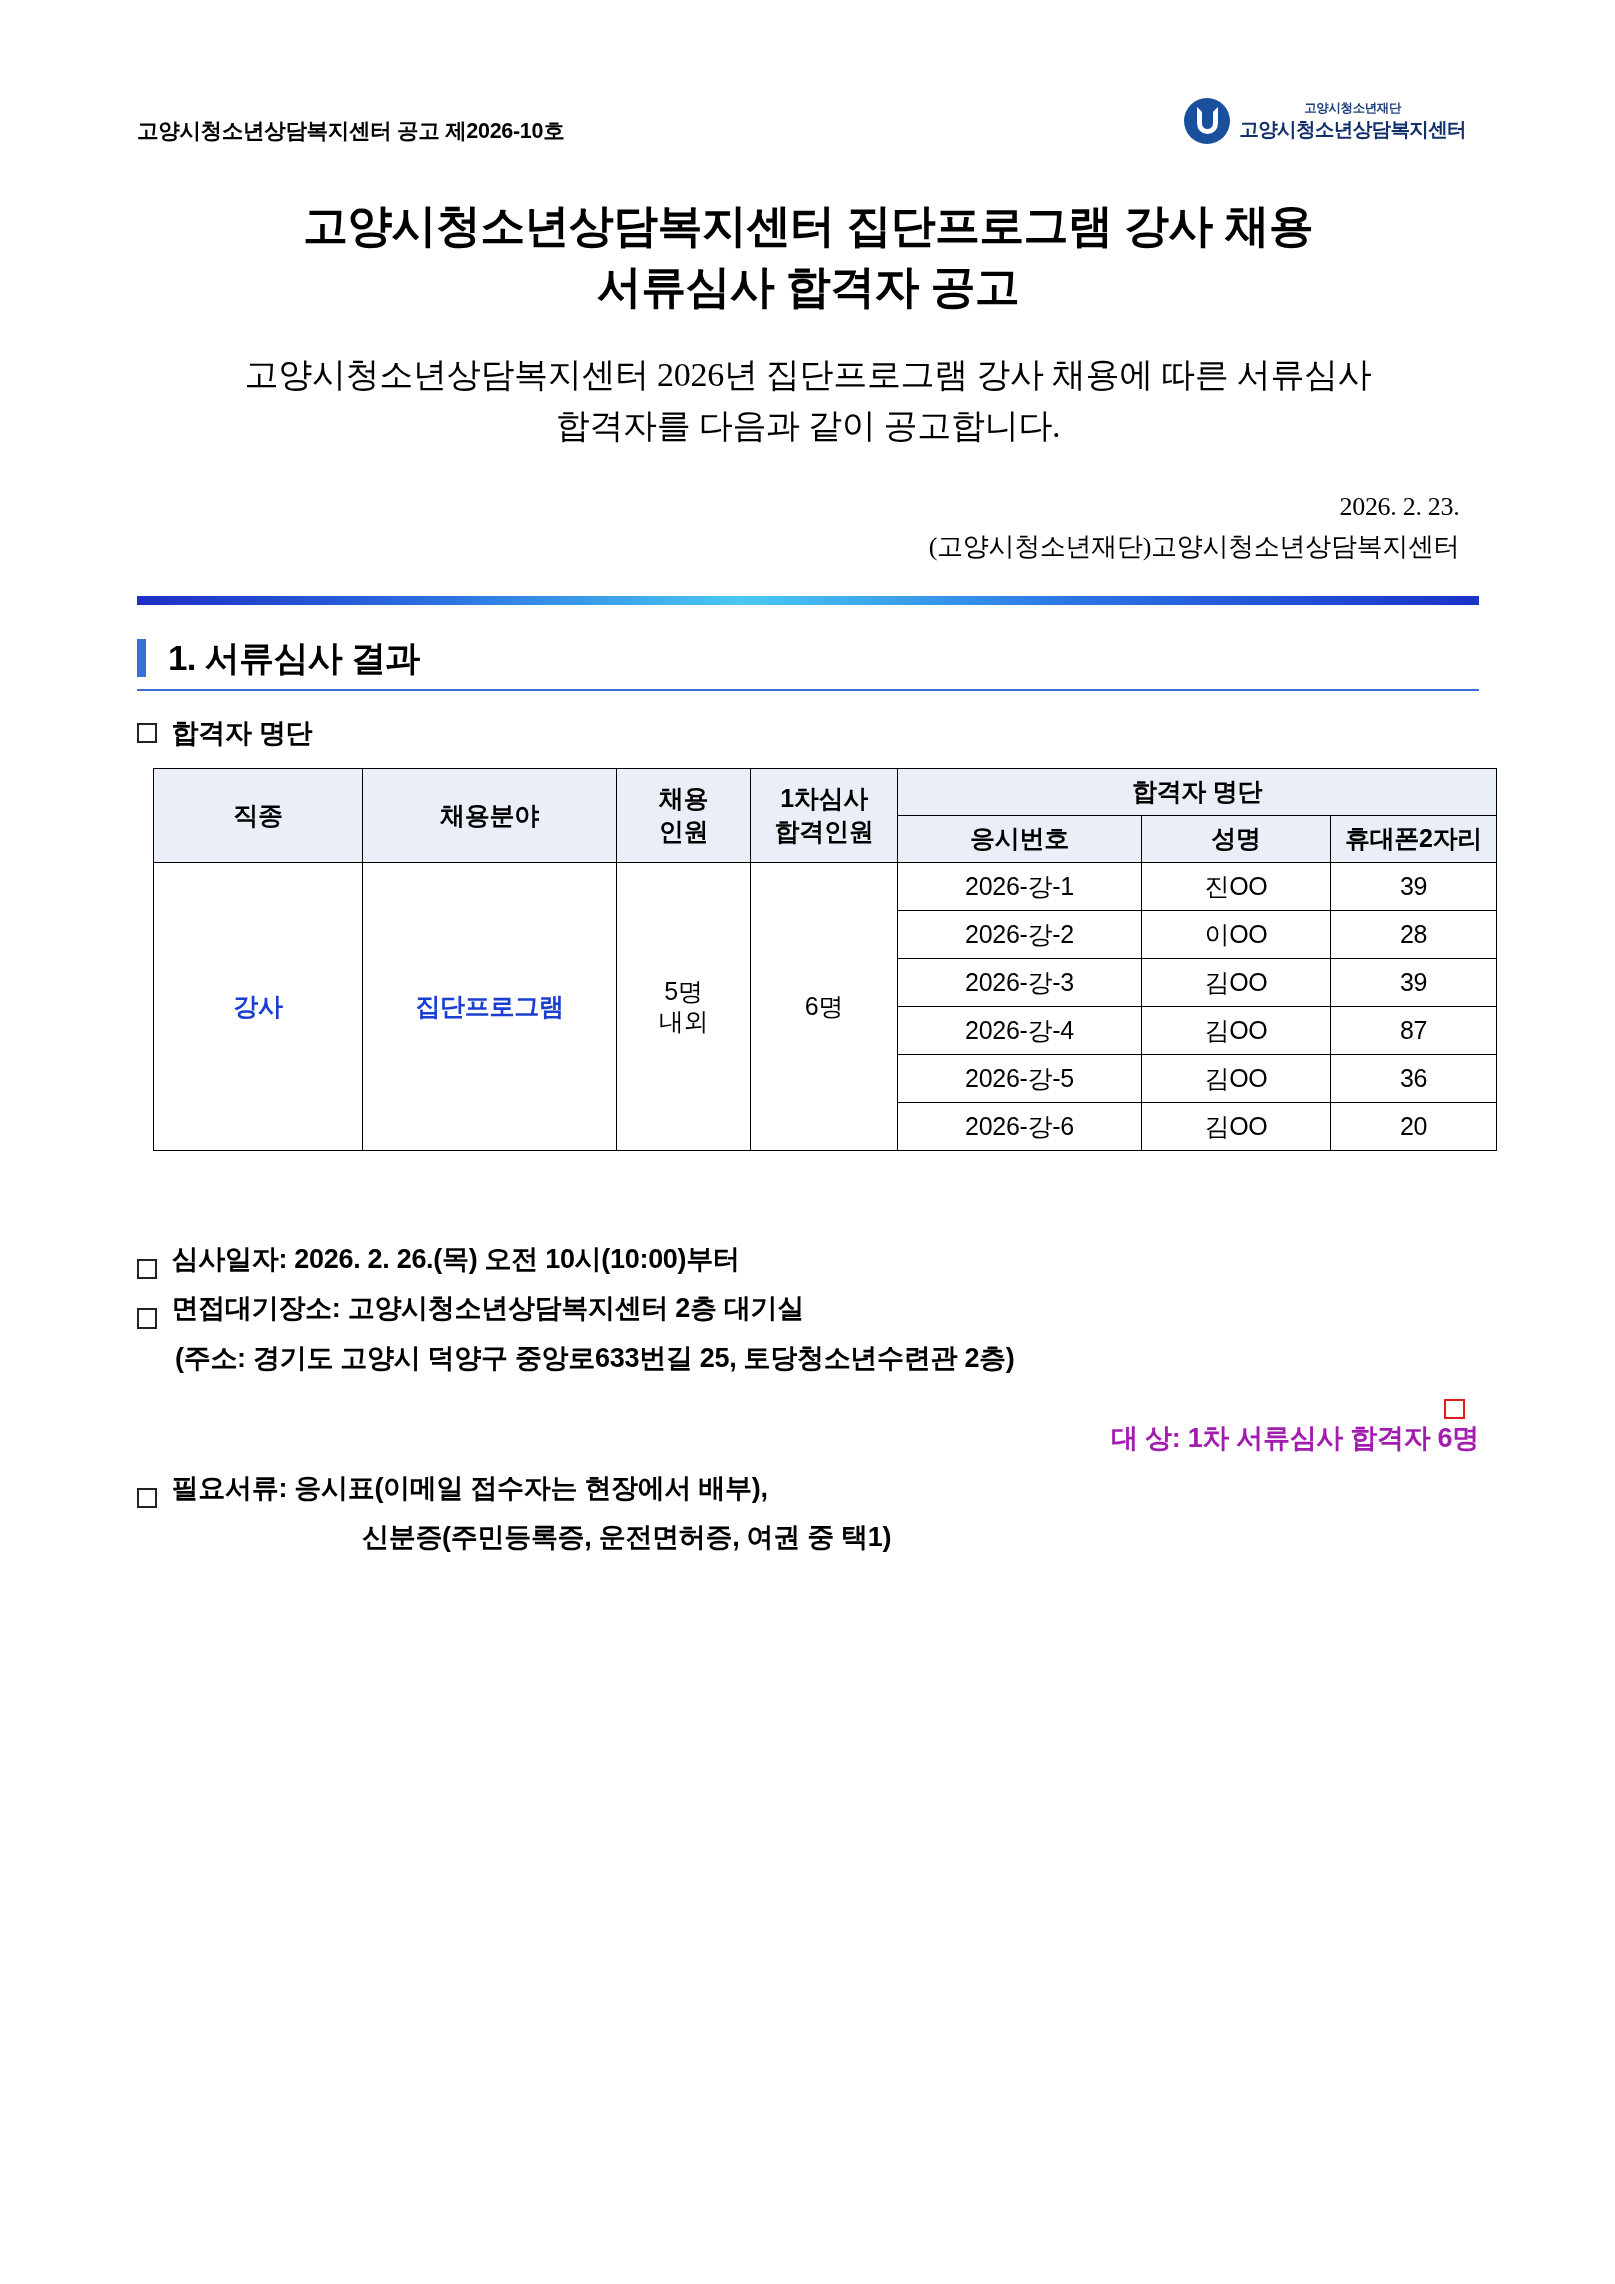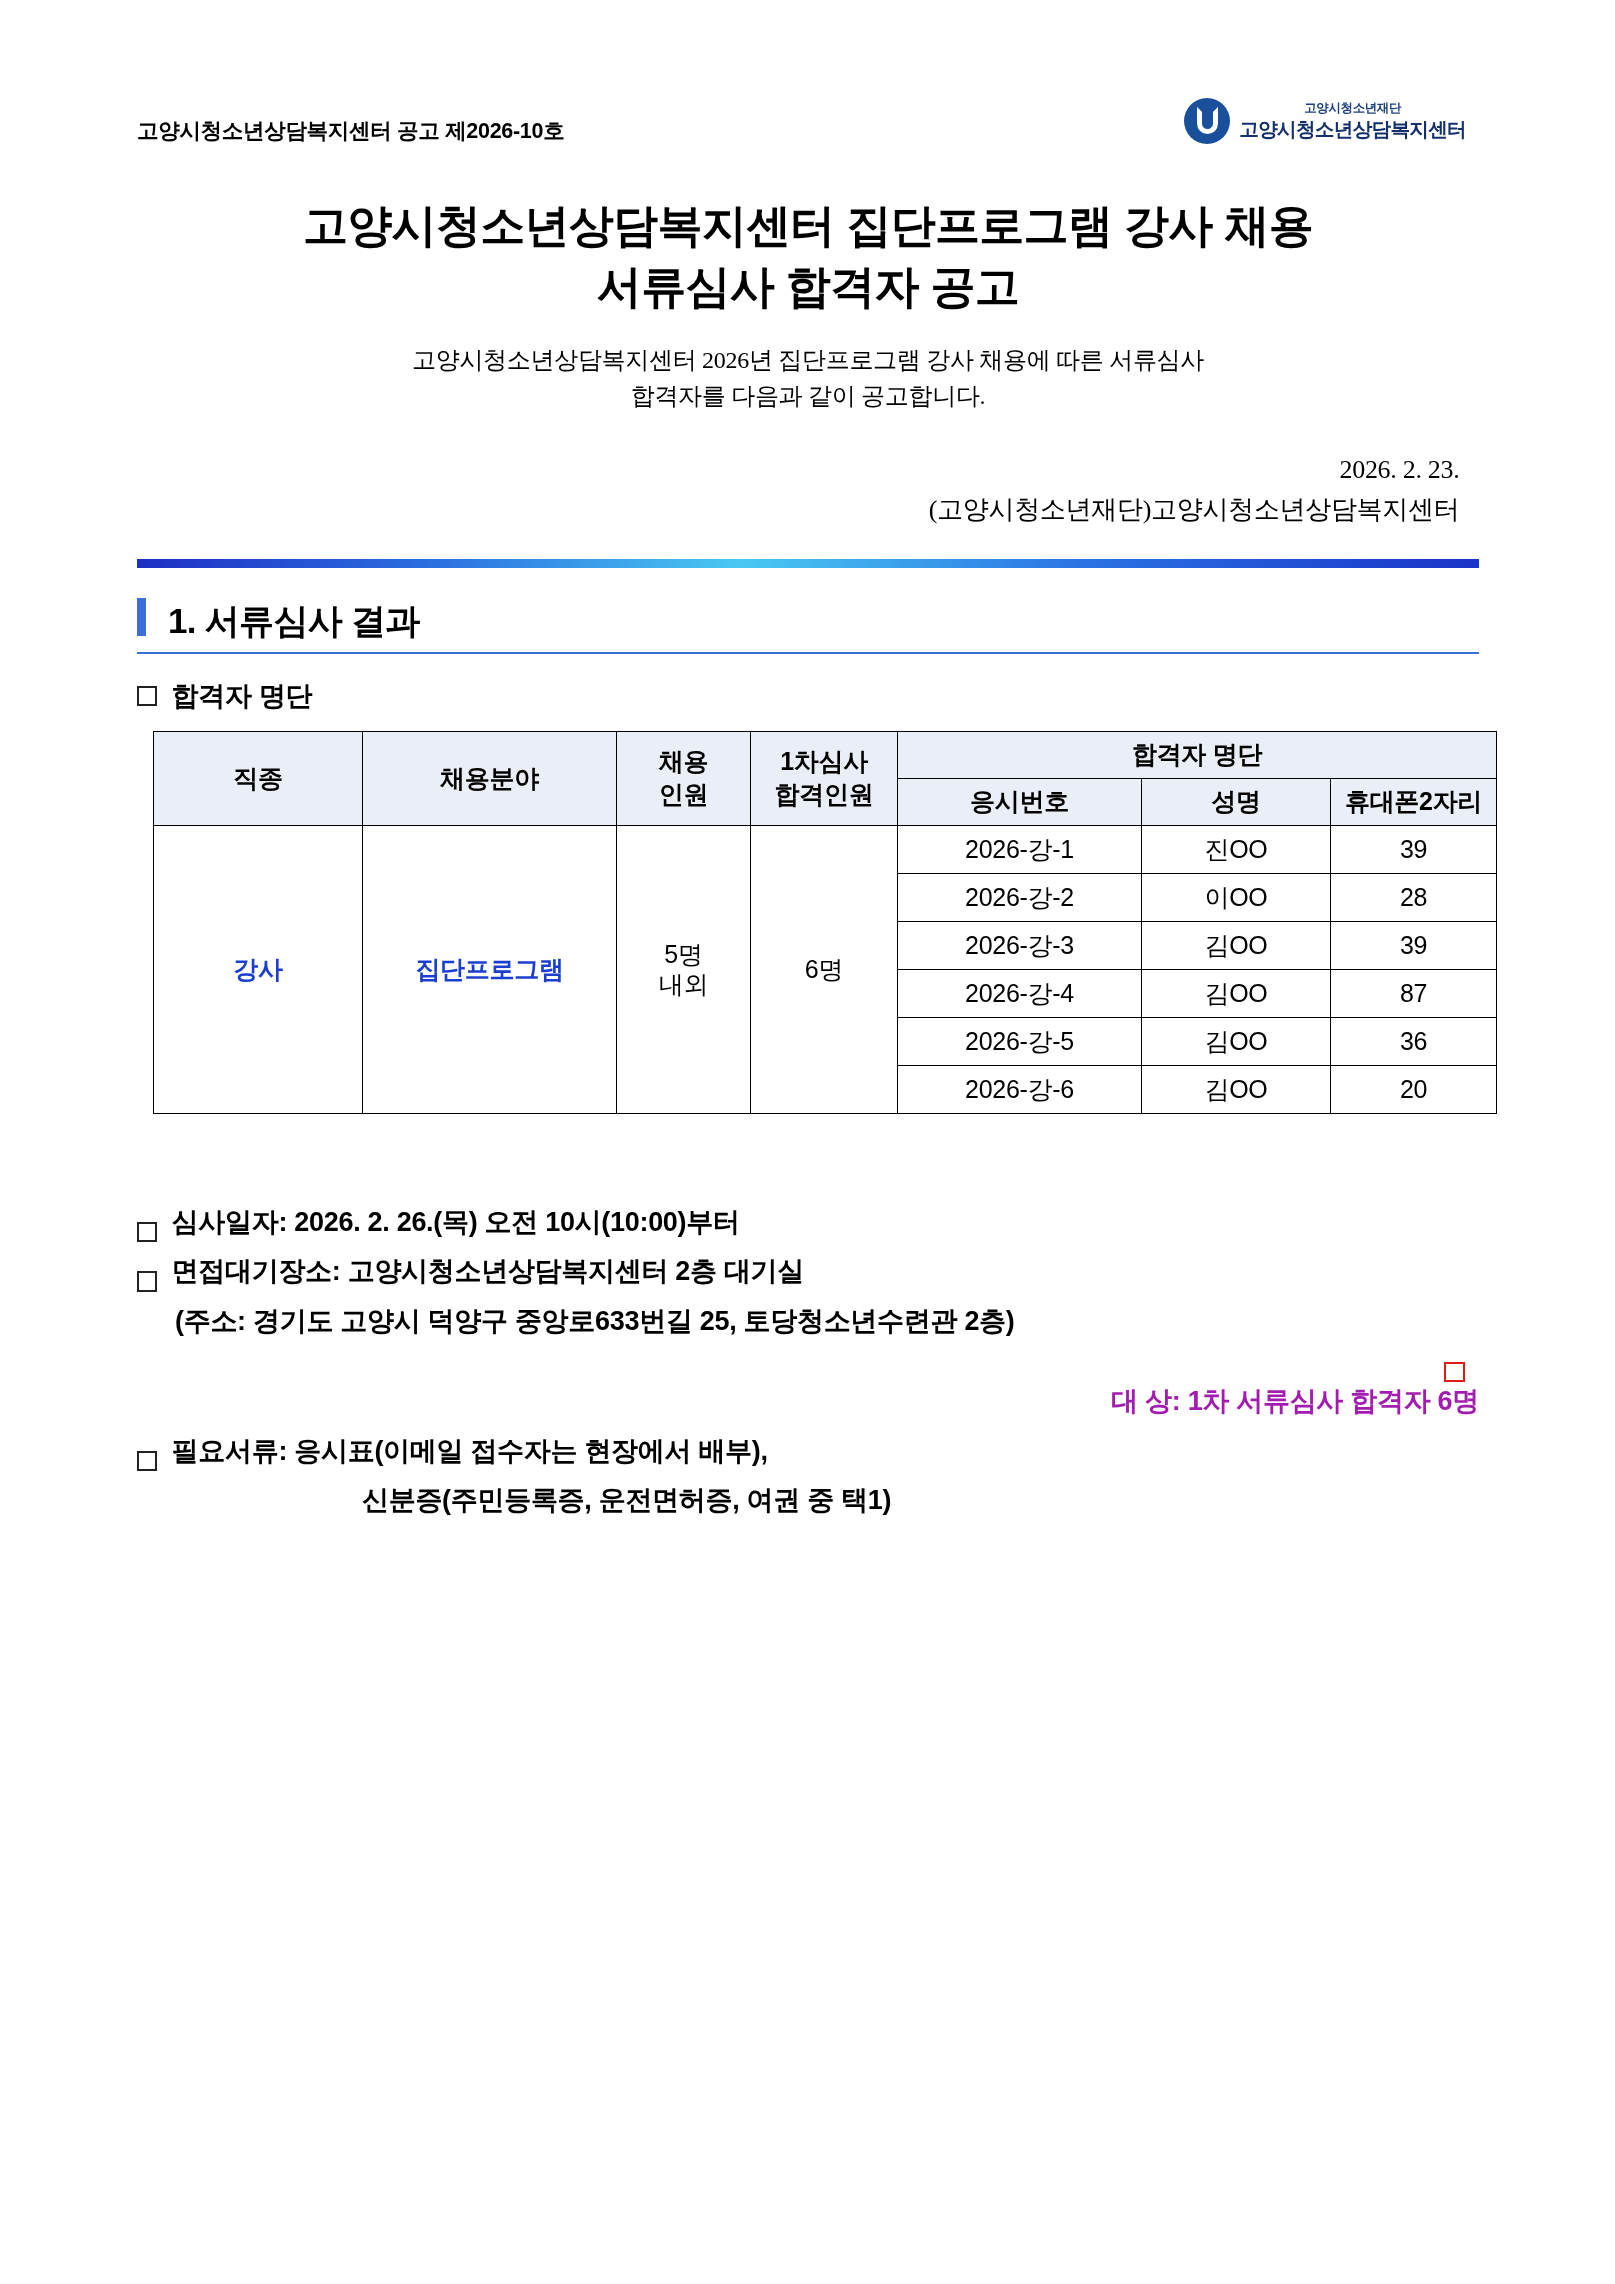--- a/index.html
+++ b/index.html
@@ -85,23 +85,23 @@
     margin-top: 51px;
     text-align: center;
     font-size: 45px;
     font-weight: bold;
     line-height: 1.35;
     letter-spacing: -0.7px;
     font-family: "Liberation Sans", sans-serif;
   }
 
   .intro {
-    margin-top: 24px;
+    margin-top: 31px;
     text-align: center;
-    font-size: 24px;
+    font-size: 34px;
     line-height: 1.5;
     letter-spacing: -0.3px;
     font-family: "Liberation Serif", serif;
   }
 
   .signature {
     margin-top: 36px;
     text-align: right;
     font-size: 26px;
     line-height: 1.55;
@@ -115,20 +115,21 @@
     height: 8.5px;
     background: linear-gradient(to right, #1e2fc4 0%, #2b6fe0 22%, #49c8f2 45%, #2b74e4 70%, #1a33c8 100%);
   }
 
   
   .section {
     margin-top: 30px;
   }
   .section-head {
     display: flex;
+    align-items: center;
     position: relative;
     padding-bottom: 7.8px;
     border-bottom: 2px solid #3a6fd8;
   }
   .section-bar {
     width: 9px;
     height: 38px;
     background: #3a6fd8;
     margin-right: 22px;
     flex: none;

